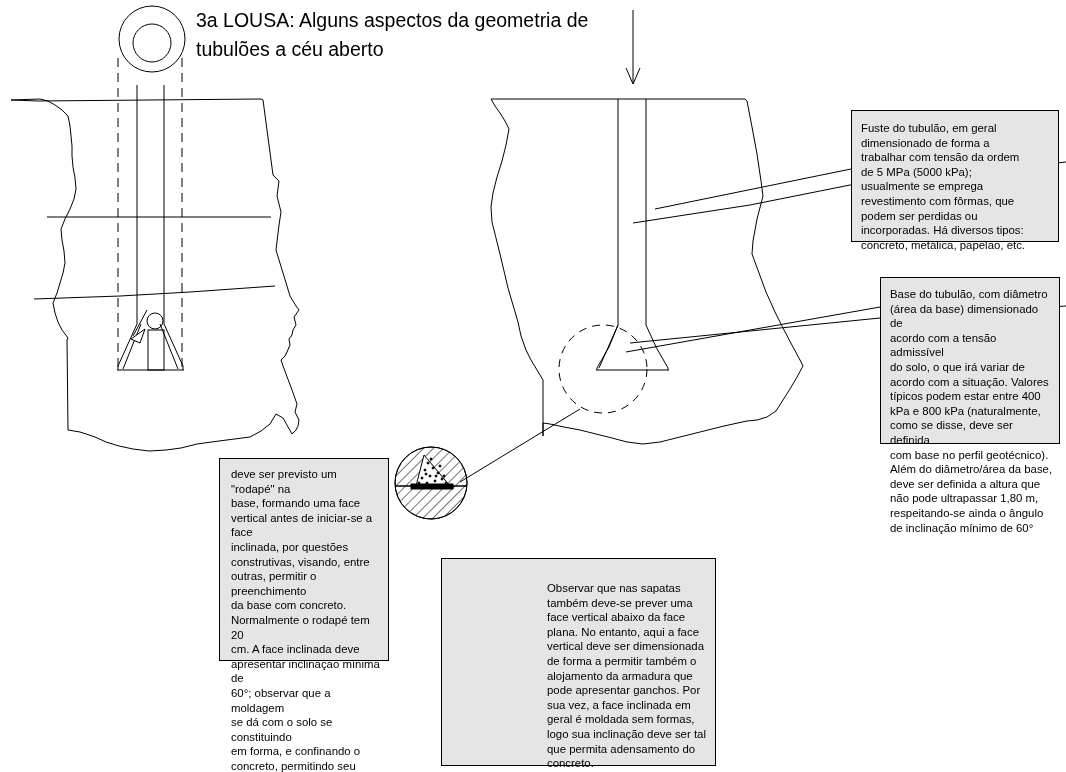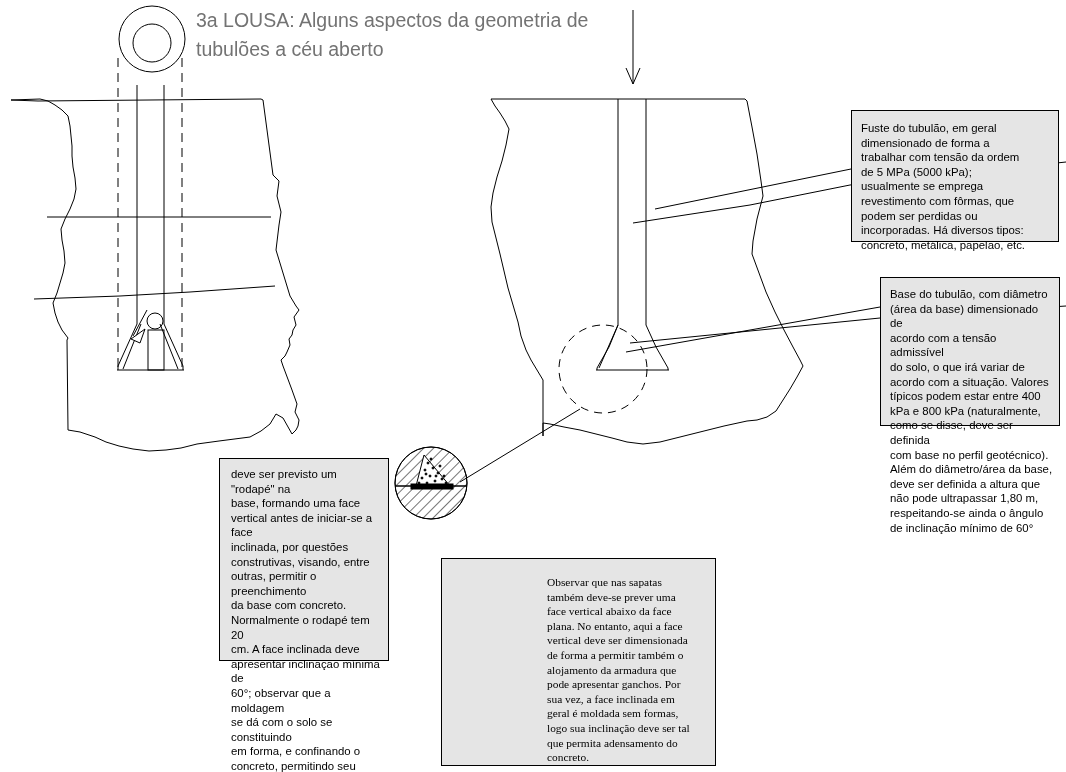--- a/index.html
+++ b/index.html
@@ -26,21 +26,21 @@
     height: 772px;
   }
   .title {
     position: absolute;
     left: 196px;
     top: 6px;
     width: 470px;
     font-size: 19.5px;
     line-height: 29px;
     white-space: pre-line;
-    color: #737373;
+    color: #000000;
   }
   .callout {
     position: absolute;
     box-sizing: border-box;
     border: 1px solid #000000;
     background: #e5e5e5;
     font-size: 11.4px;
     line-height: 14.6px;
     color: #000000;
   }
@@ -51,43 +51,42 @@
     left: 851px;
     top: 110px;
     width: 208px;
     height: 132px;
     padding: 10px 8px 0 9px;
   }
   #callout-base {
     left: 880px;
     top: 277px;
     width: 180px;
-    height: 149px;
+    height: 167px;
     padding: 9px 6px 0 9px;
   }
   #callout-rodape {
     left: 219px;
     top: 458px;
     width: 170px;
     height: 203px;
     padding: 8px 6px 0 11px;
   }
   #callout-sapata {
     left: 441px;
     top: 558px;
     width: 275px;
     height: 208px;
     padding: 0;
   }
   #callout-sapata .inner {
     position: absolute;
     left: 105px;
-    top: 16px;
+    top: 22px;
     width: 160px;
-    font-family: Liberation Serif, serif;
   }
 </style>
 </head>
 <body>
 
 <div id="page">
 
   <svg id="drawing" viewBox="0 0 1066 772">
     <defs>
       <pattern id="hatch45" width="7" height="7" patternTransform="rotate(45)" patternUnits="userSpaceOnUse">

